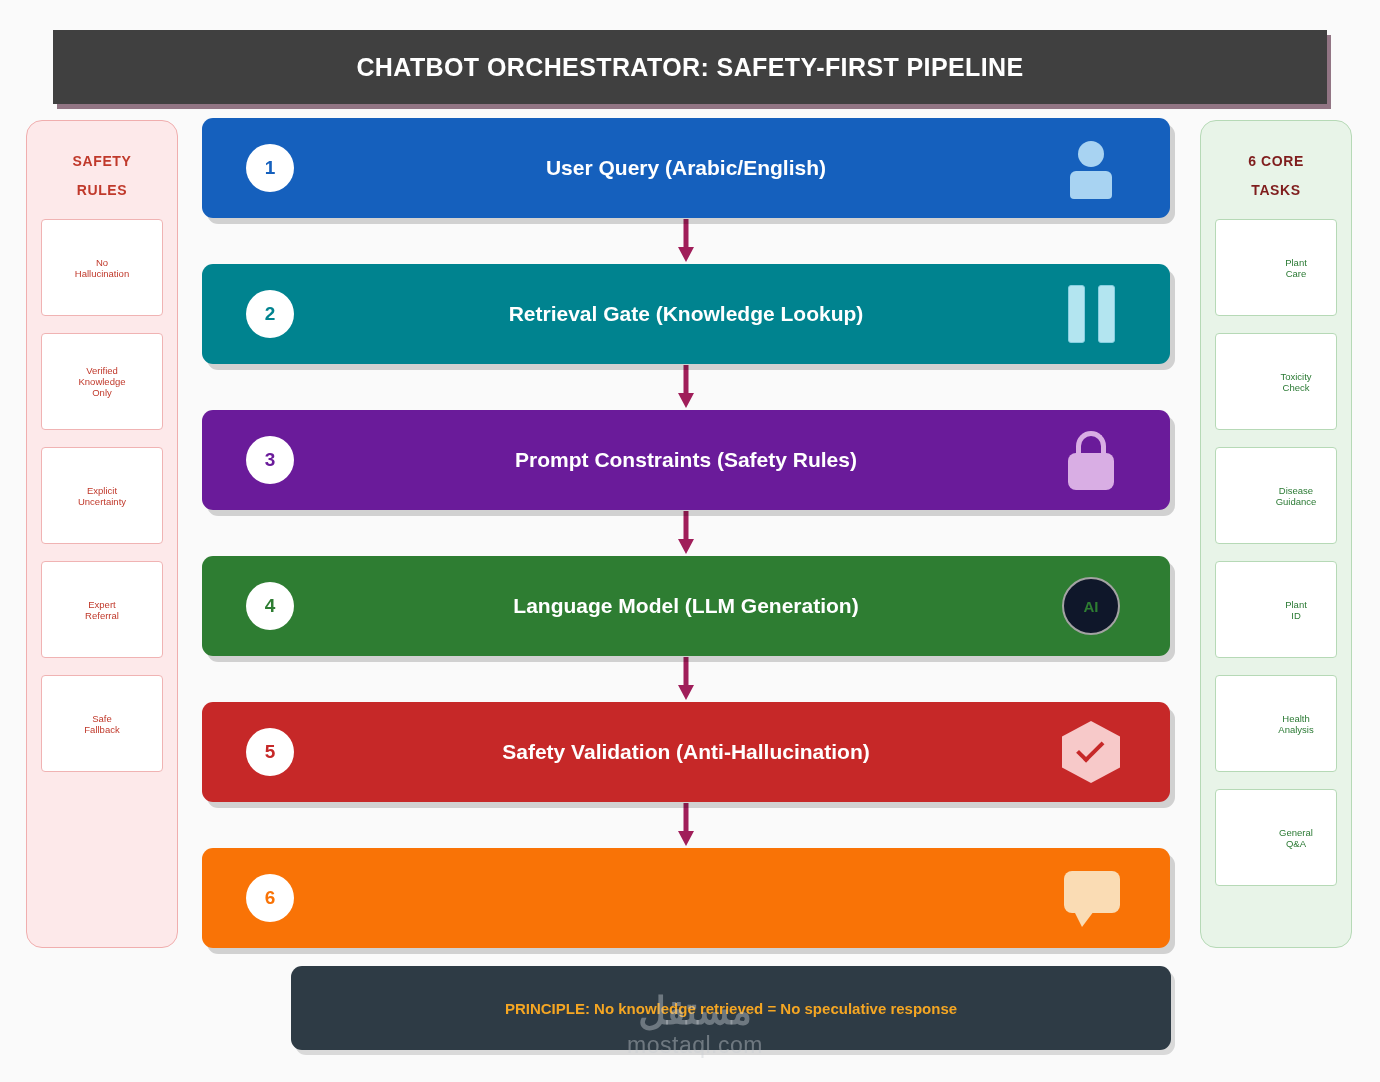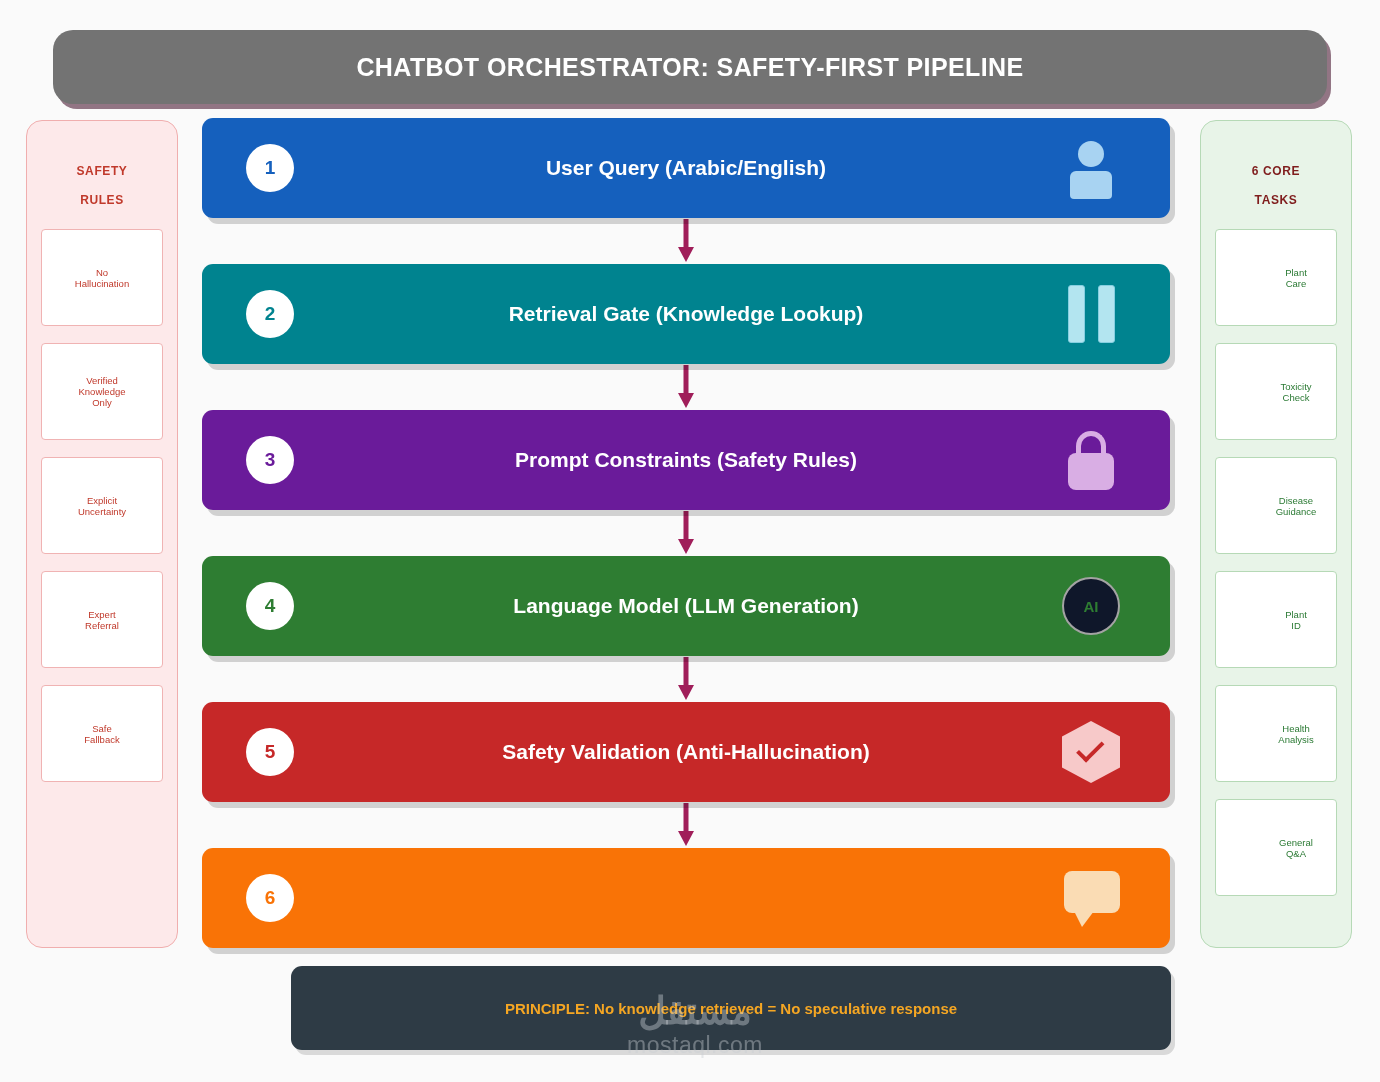--- a/index.html
+++ b/index.html
@@ -19,22 +19,22 @@
     background: #fafafa;
   }
 
   
   .header-bar {
     position: absolute;
     left: 53px;
     top: 30px;
     width: 1274px;
     height: 74px;
-    background: #737373;
-    border-radius: 20px;
+    background: #404040;
+    border-radius: 0;
     display: flex;
     align-items: center;
     justify-content: center;
     box-shadow: 4px 5px 0 rgba(60,8,34,0.55);
   }
   .header-title {
     color: #ffffff;
     font-size: 25px;
     font-weight: bold;
     letter-spacing: 0.4px;
@@ -59,26 +59,26 @@
     border-color: #f0aeae;
   }
   .side-panel.right {
     left: 1200px;
     top: 120px;
     height: 828px;
     background: #e8f4e8;
     border-color: #b6d9b6;
   }
   .side-title {
-    font-size: 12px;
+    font-size: 14px;
     font-weight: bold;
     letter-spacing: 0.6px;
     text-align: center;
     line-height: 29px;
-    margin-top: 36px;
+    margin-top: 26px;
   }
   .side-panel.left .side-title { color: #c0392b; }
   .side-panel.right .side-title { color: #7f1d1d; }
 
   .side-cards {
     margin-top: 14px;
     display: flex;
     flex-direction: column;
     gap: 17px;
     width: 100%;

